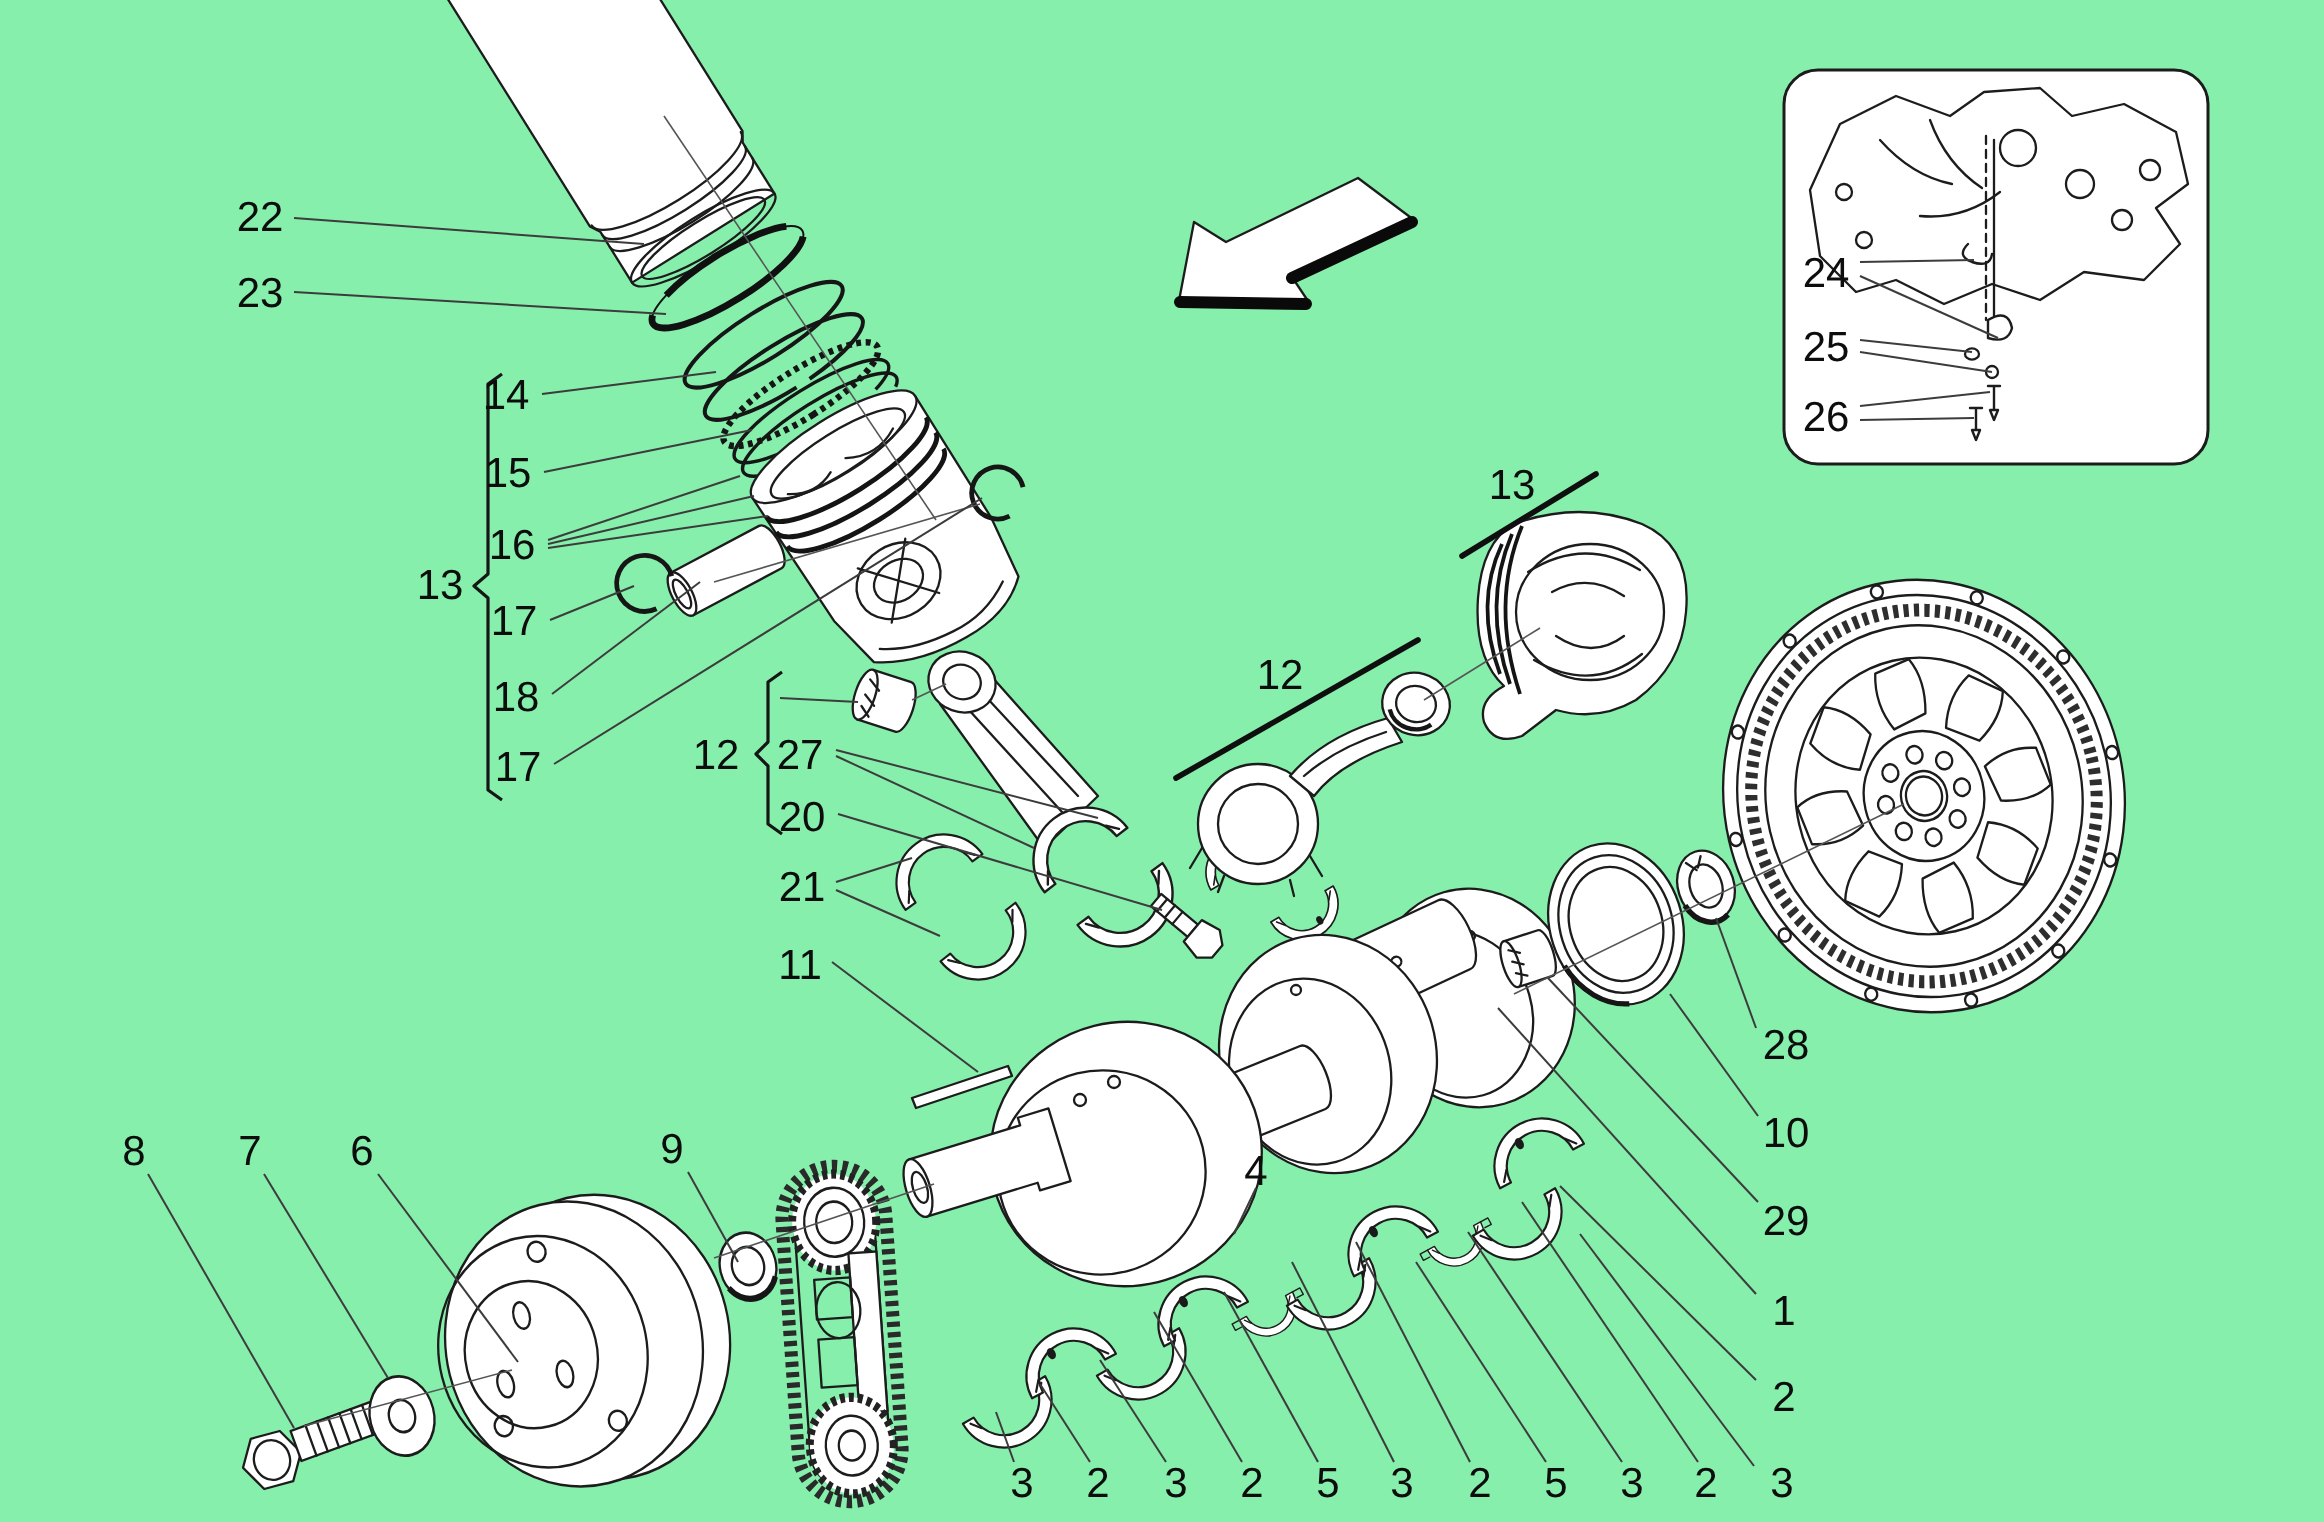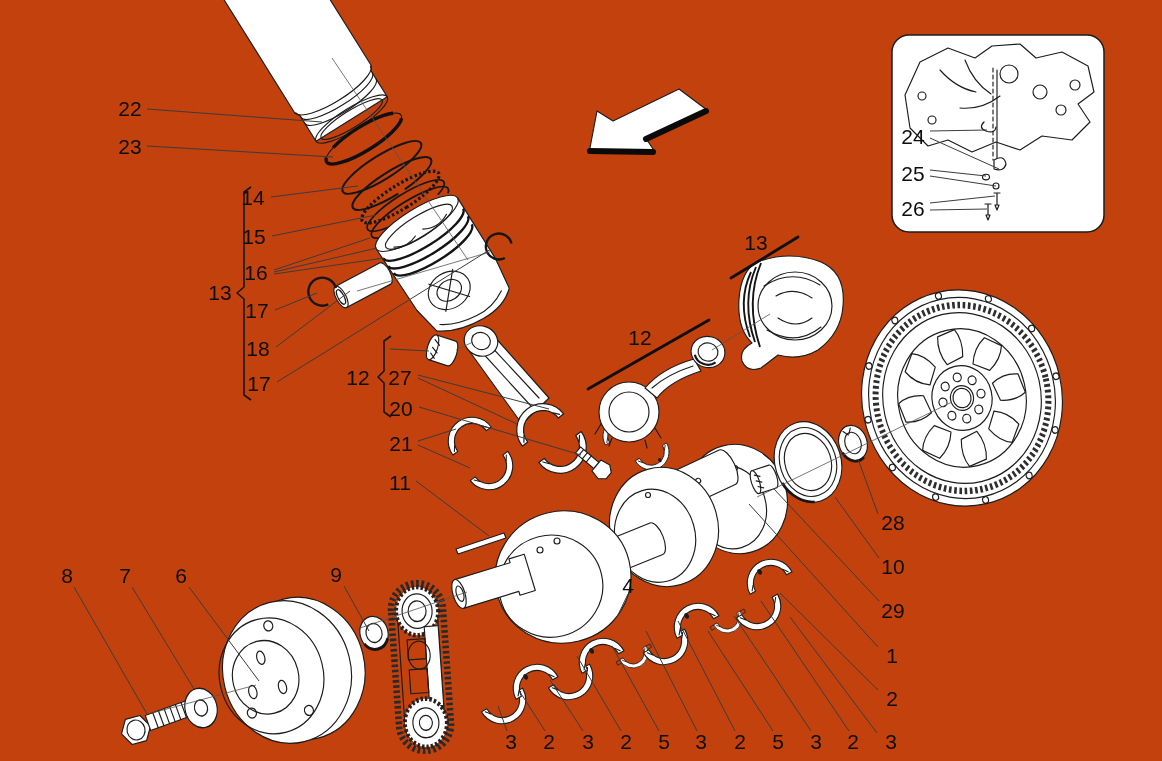--- a/index.html
+++ b/index.html
@@ -1,16 +1,16 @@
 <!DOCTYPE html>
 <html><head>
 <meta charset="utf-8">
 <style>
   html,body{margin:0;padding:0;background:#fff;}
-  .stage{position:relative;width:1162px;height:761px;background:#c2410c;overflow:hidden;
+  .stage{position:relative;width:1162px;height:761px;background:#86efac;overflow:hidden;
          font-family:"Liberation Sans",sans-serif;}
   svg{display:block}
   .ink{stroke:#1c1c1c;fill:none;stroke-width:1.15;stroke-linecap:round;stroke-linejoin:round}
   .fillw{fill:#ffffff}
   .leader{stroke:#3c3c3c;stroke-width:1;fill:none}
   .axis{stroke:#555;stroke-width:.8;fill:none}
   .lbl{font-family:"Liberation Sans",sans-serif;font-size:21px;fill:#0d0d0d;text-anchor:middle}
   .bracket{stroke:#161616;stroke-width:1.6;fill:none;stroke-linejoin:round}
   .refstroke{stroke:#0f0f0f;stroke-width:2.8;fill:none;stroke-linecap:round}
 </style>

